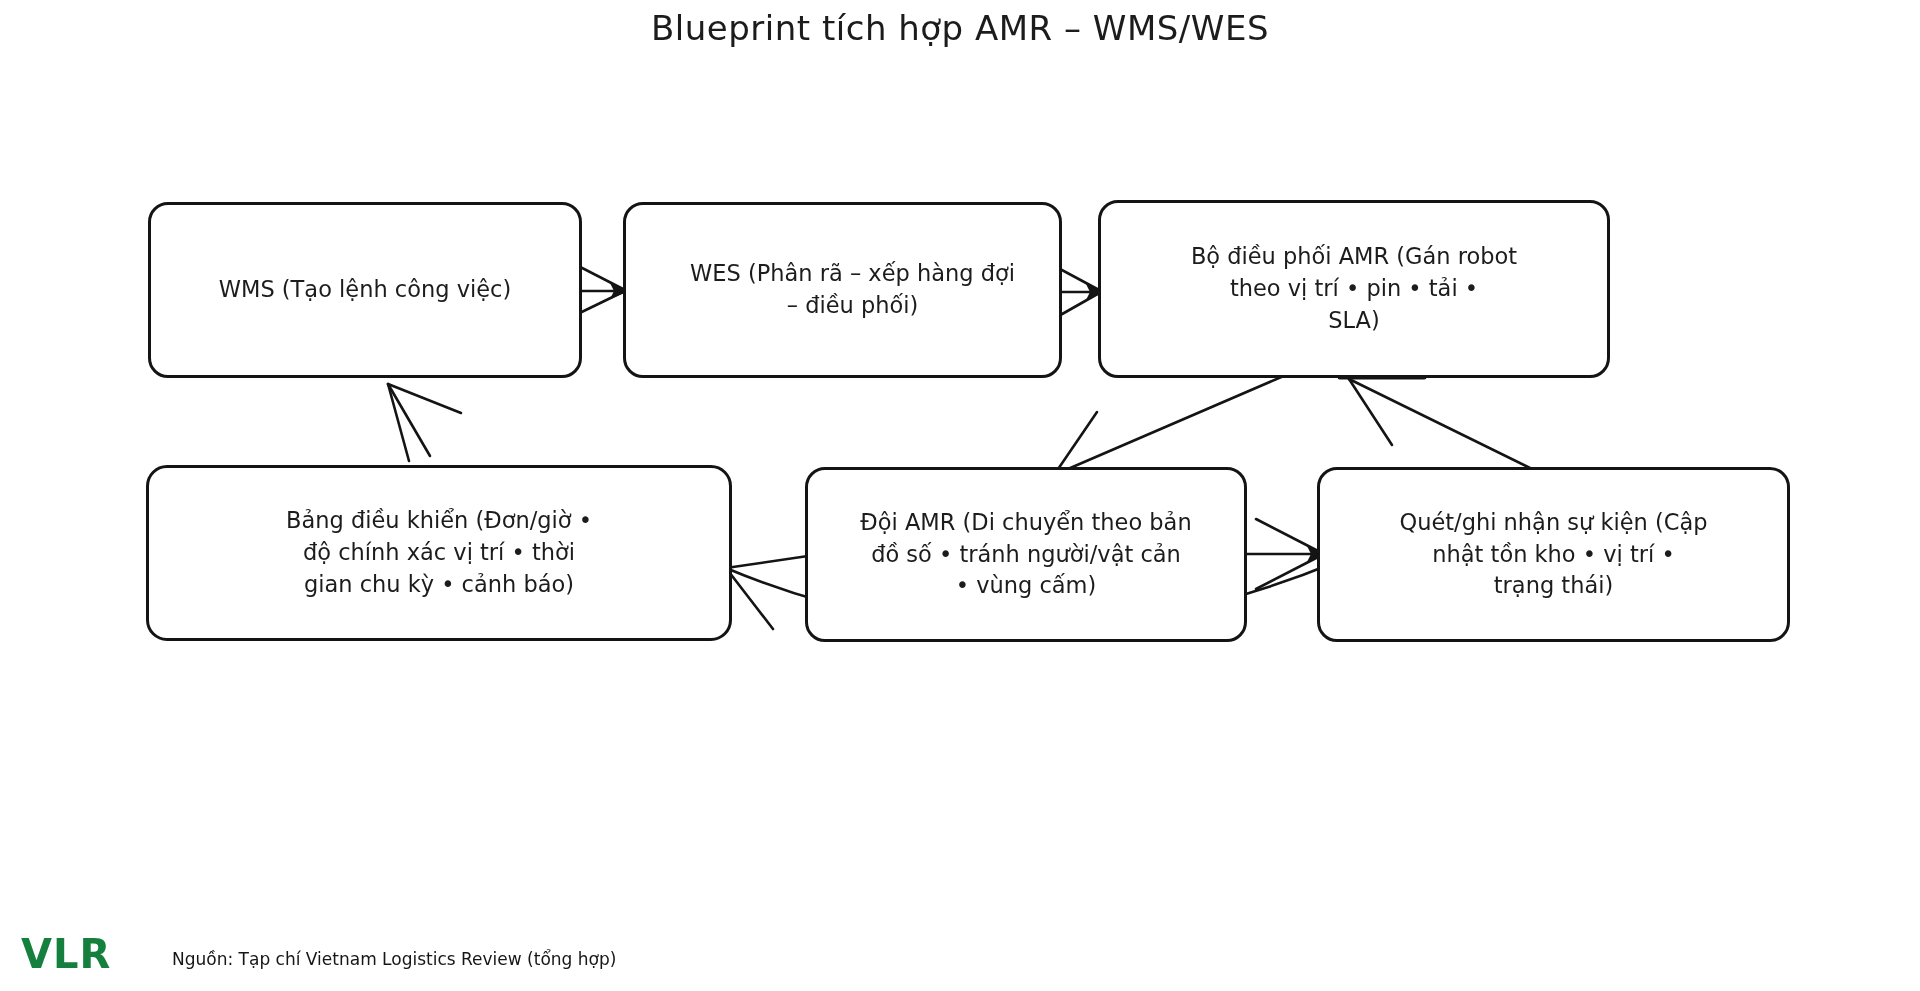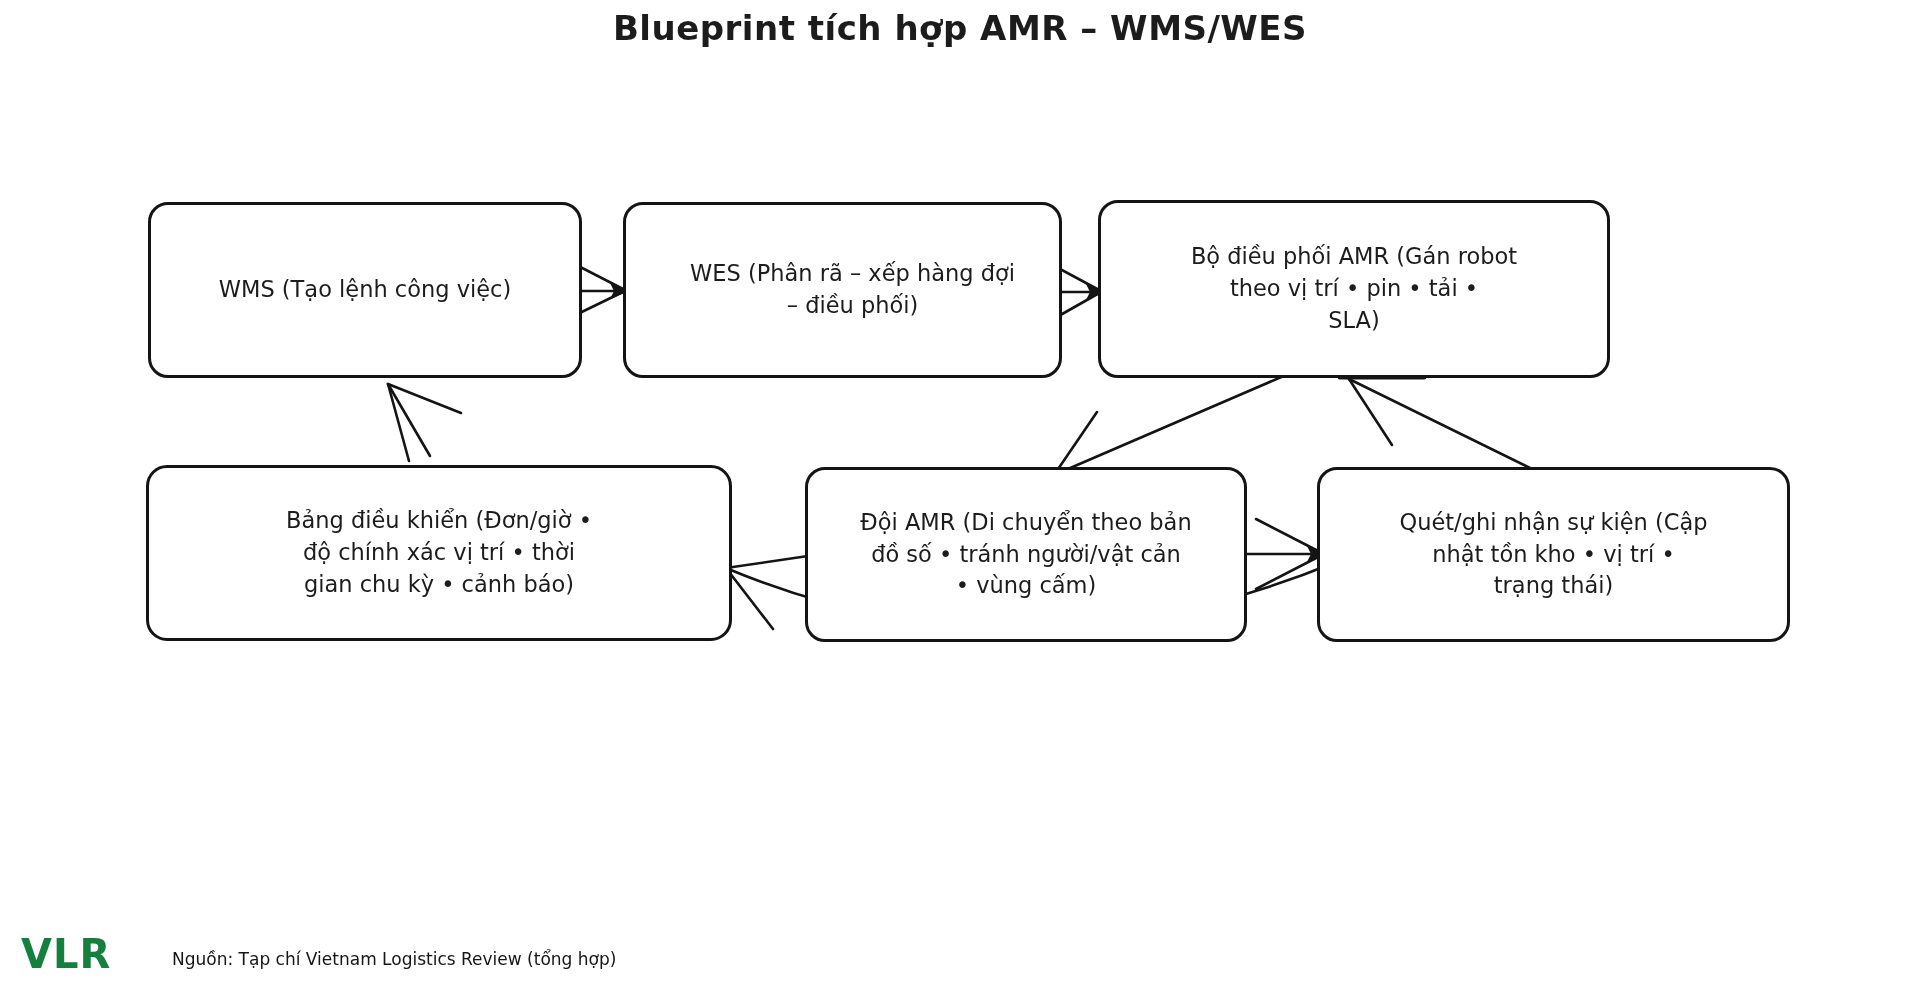--- a/index.html
+++ b/index.html
@@ -2,21 +2,21 @@
 <html><head>
 <meta charset="utf-8">
 <style>
   html,body{margin:0;padding:0;background:#ffffff;}
   .stage{
     position:relative;width:1920px;height:991px;background:#ffffff;overflow:hidden;
     font-family:"DejaVu Sans","Liberation Sans",sans-serif;color:#1c1c1c;
   }
   .title{
     position:absolute;top:8px;left:0;width:100%;text-align:center;
-    font-size:34px;font-weight:700;letter-spacing:.5px;color:#1c1c1c;margin:0;
+    font-size:34px;font-weight:400;letter-spacing:.5px;color:#1c1c1c;margin:0;
   }
   .arrows{position:absolute;left:0;top:0;width:1920px;height:991px;}
   .arrows line,.arrows path.curve{stroke:#141414;stroke-width:2.6;fill:none;stroke-linecap:round;}
   .arrows line.thick{stroke-width:5;}
   .arrows path.head{fill:#141414;stroke:none;}
   .node{
     position:absolute;box-sizing:border-box;background:#ffffff;
     border:3px solid #141414;border-radius:20px;
     display:flex;align-items:center;justify-content:center;text-align:center;
     font-size:22.5px;line-height:1.42;color:#1c1c1c;

